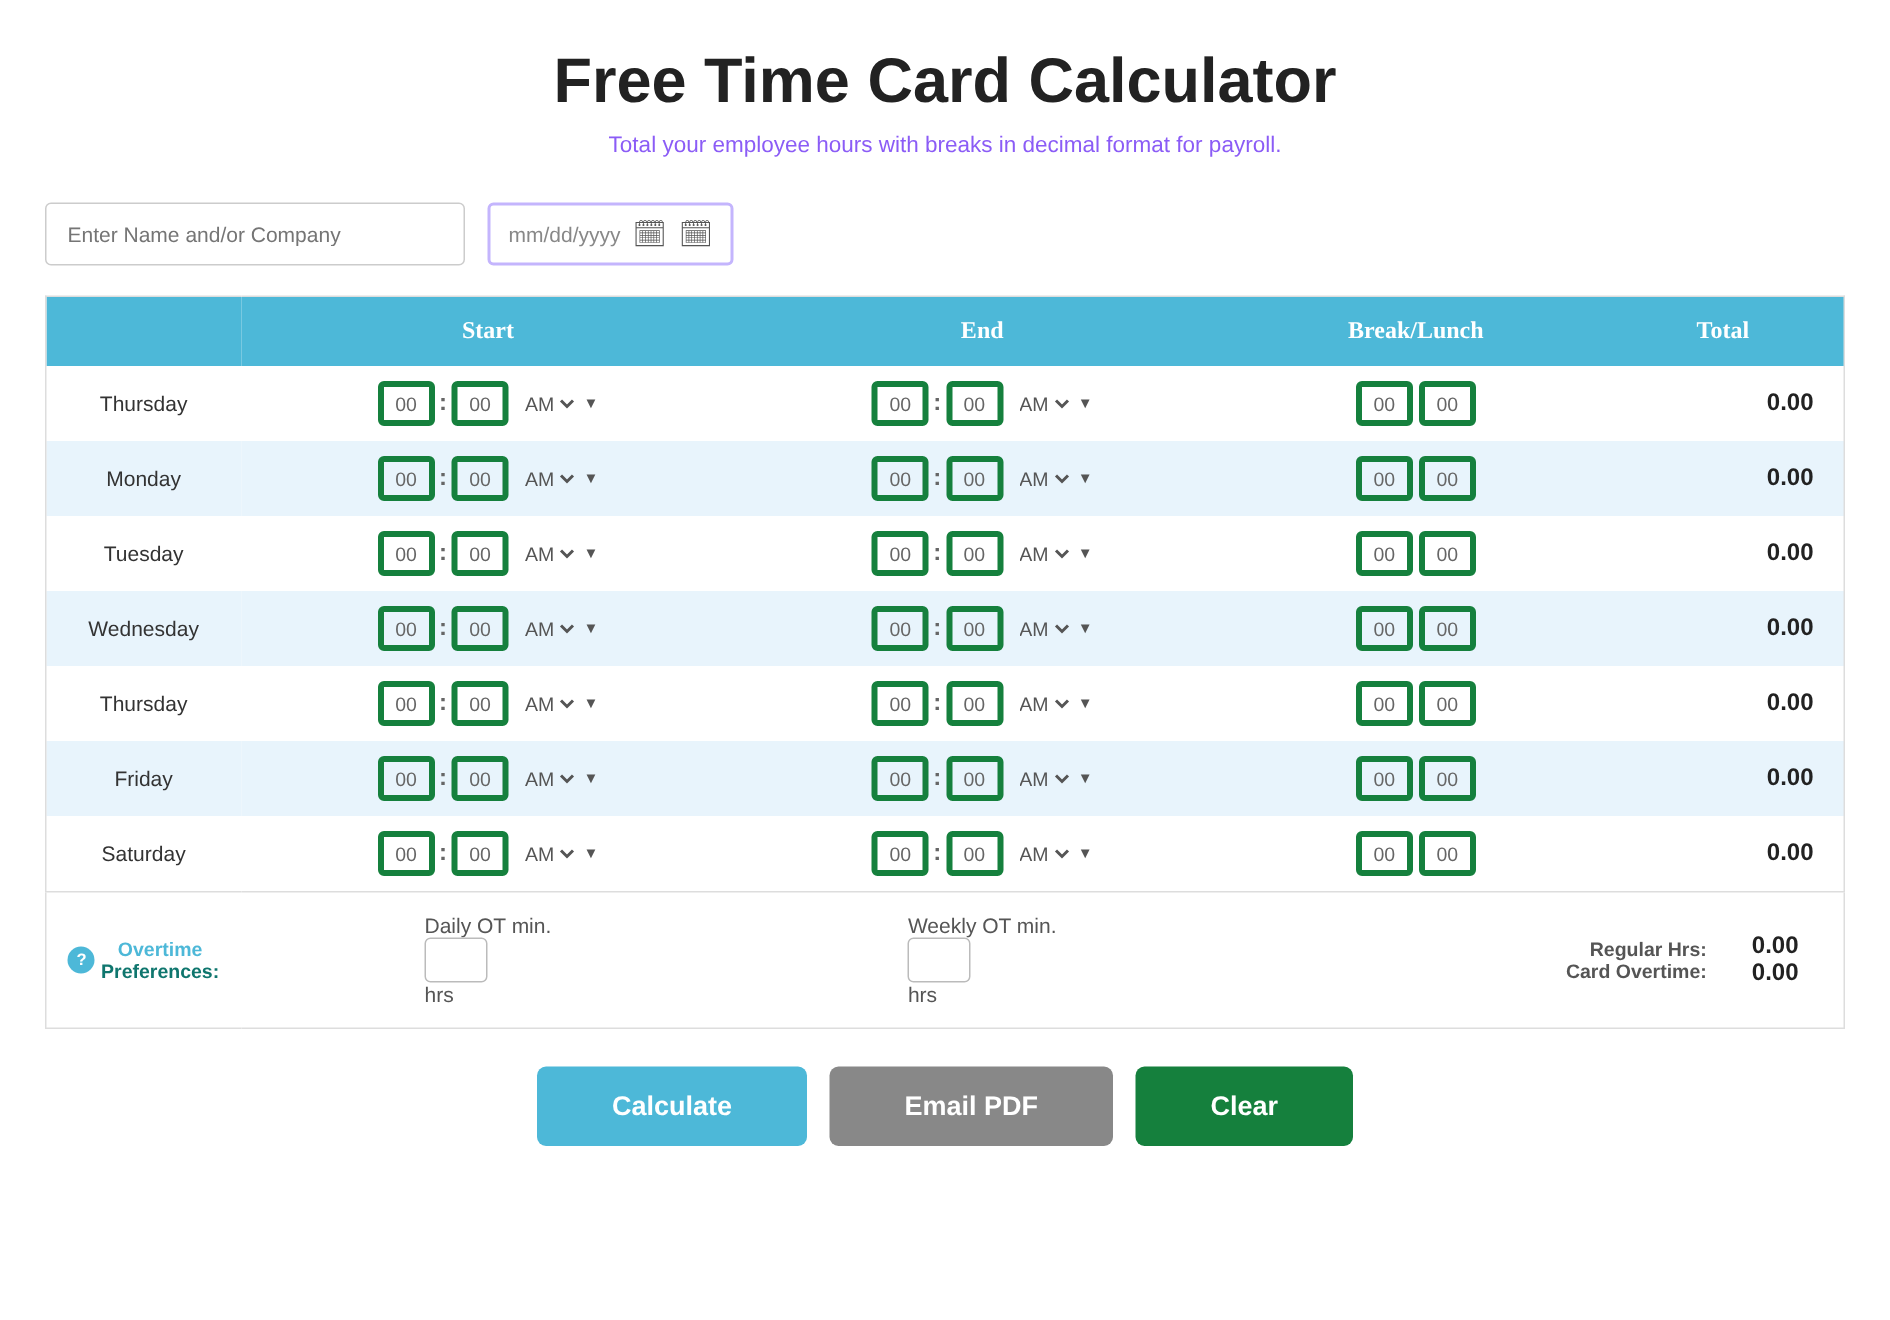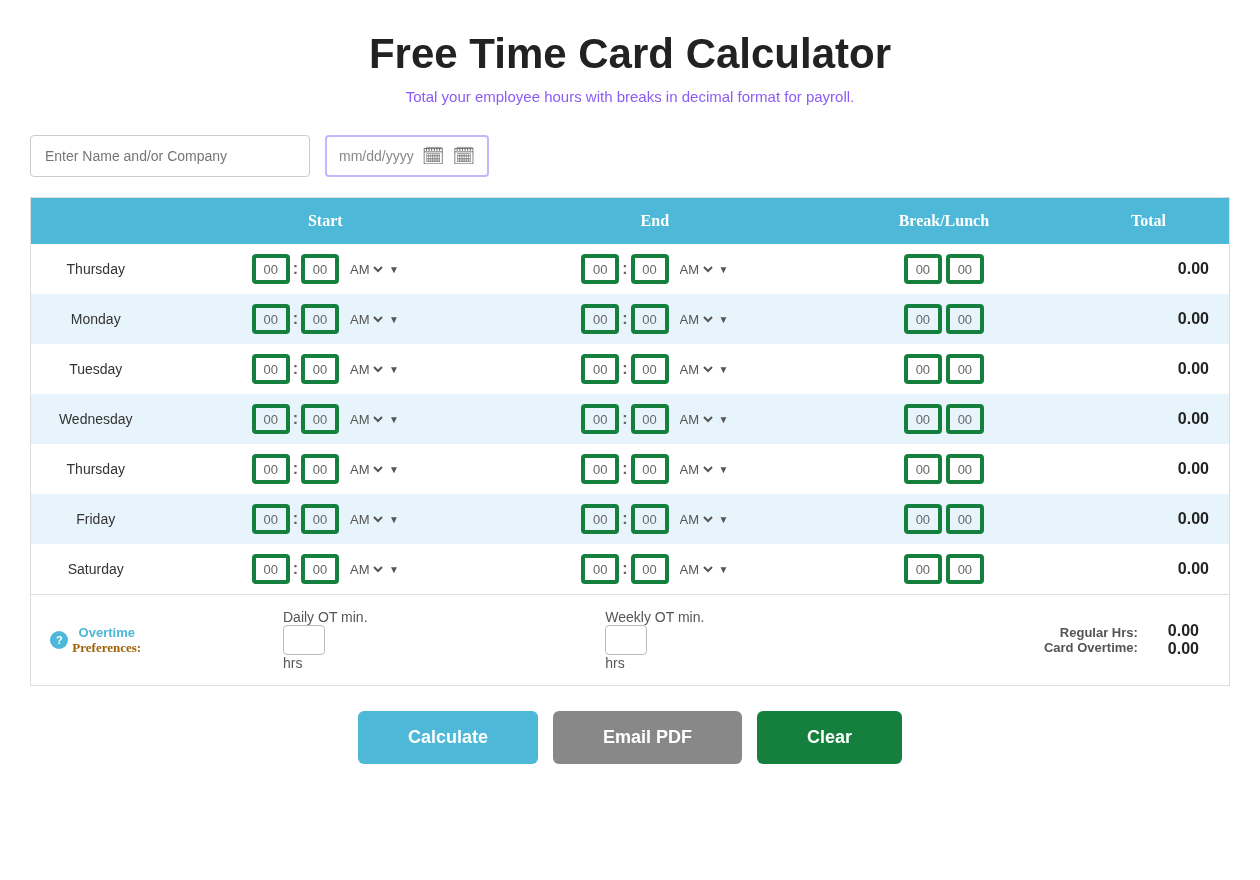--- a/index.html
+++ b/index.html
@@ -471,21 +471,21 @@
       </div>
     </td>
         <td class="total-cell">0.00</td>
       </tr>
       <tr class="overtime-row">
     <td class="overtime-label">
       <div class="overtime-info">
         <span class="ot-question">?</span>
         <div>
           <div style="color:#4db8d8;font-weight:bold;font-size:13px;">Overtime</div>
-          <div style="color:#a16207;font-size:13px;font-family:Liberation Serif, serif;">Preferences:</div>
+          <div style="color:#0f766e;font-size:13px;">Preferences:</div>
         </div>
       </div>
     </td>
     <td colspan="1">
       <div class="ot-inputs">
         <div class="ot-field-group">
           <span>Daily OT min.</span>
           <input class="ot-box" type="text" style="">
           <span>hrs</span>
         </div>

